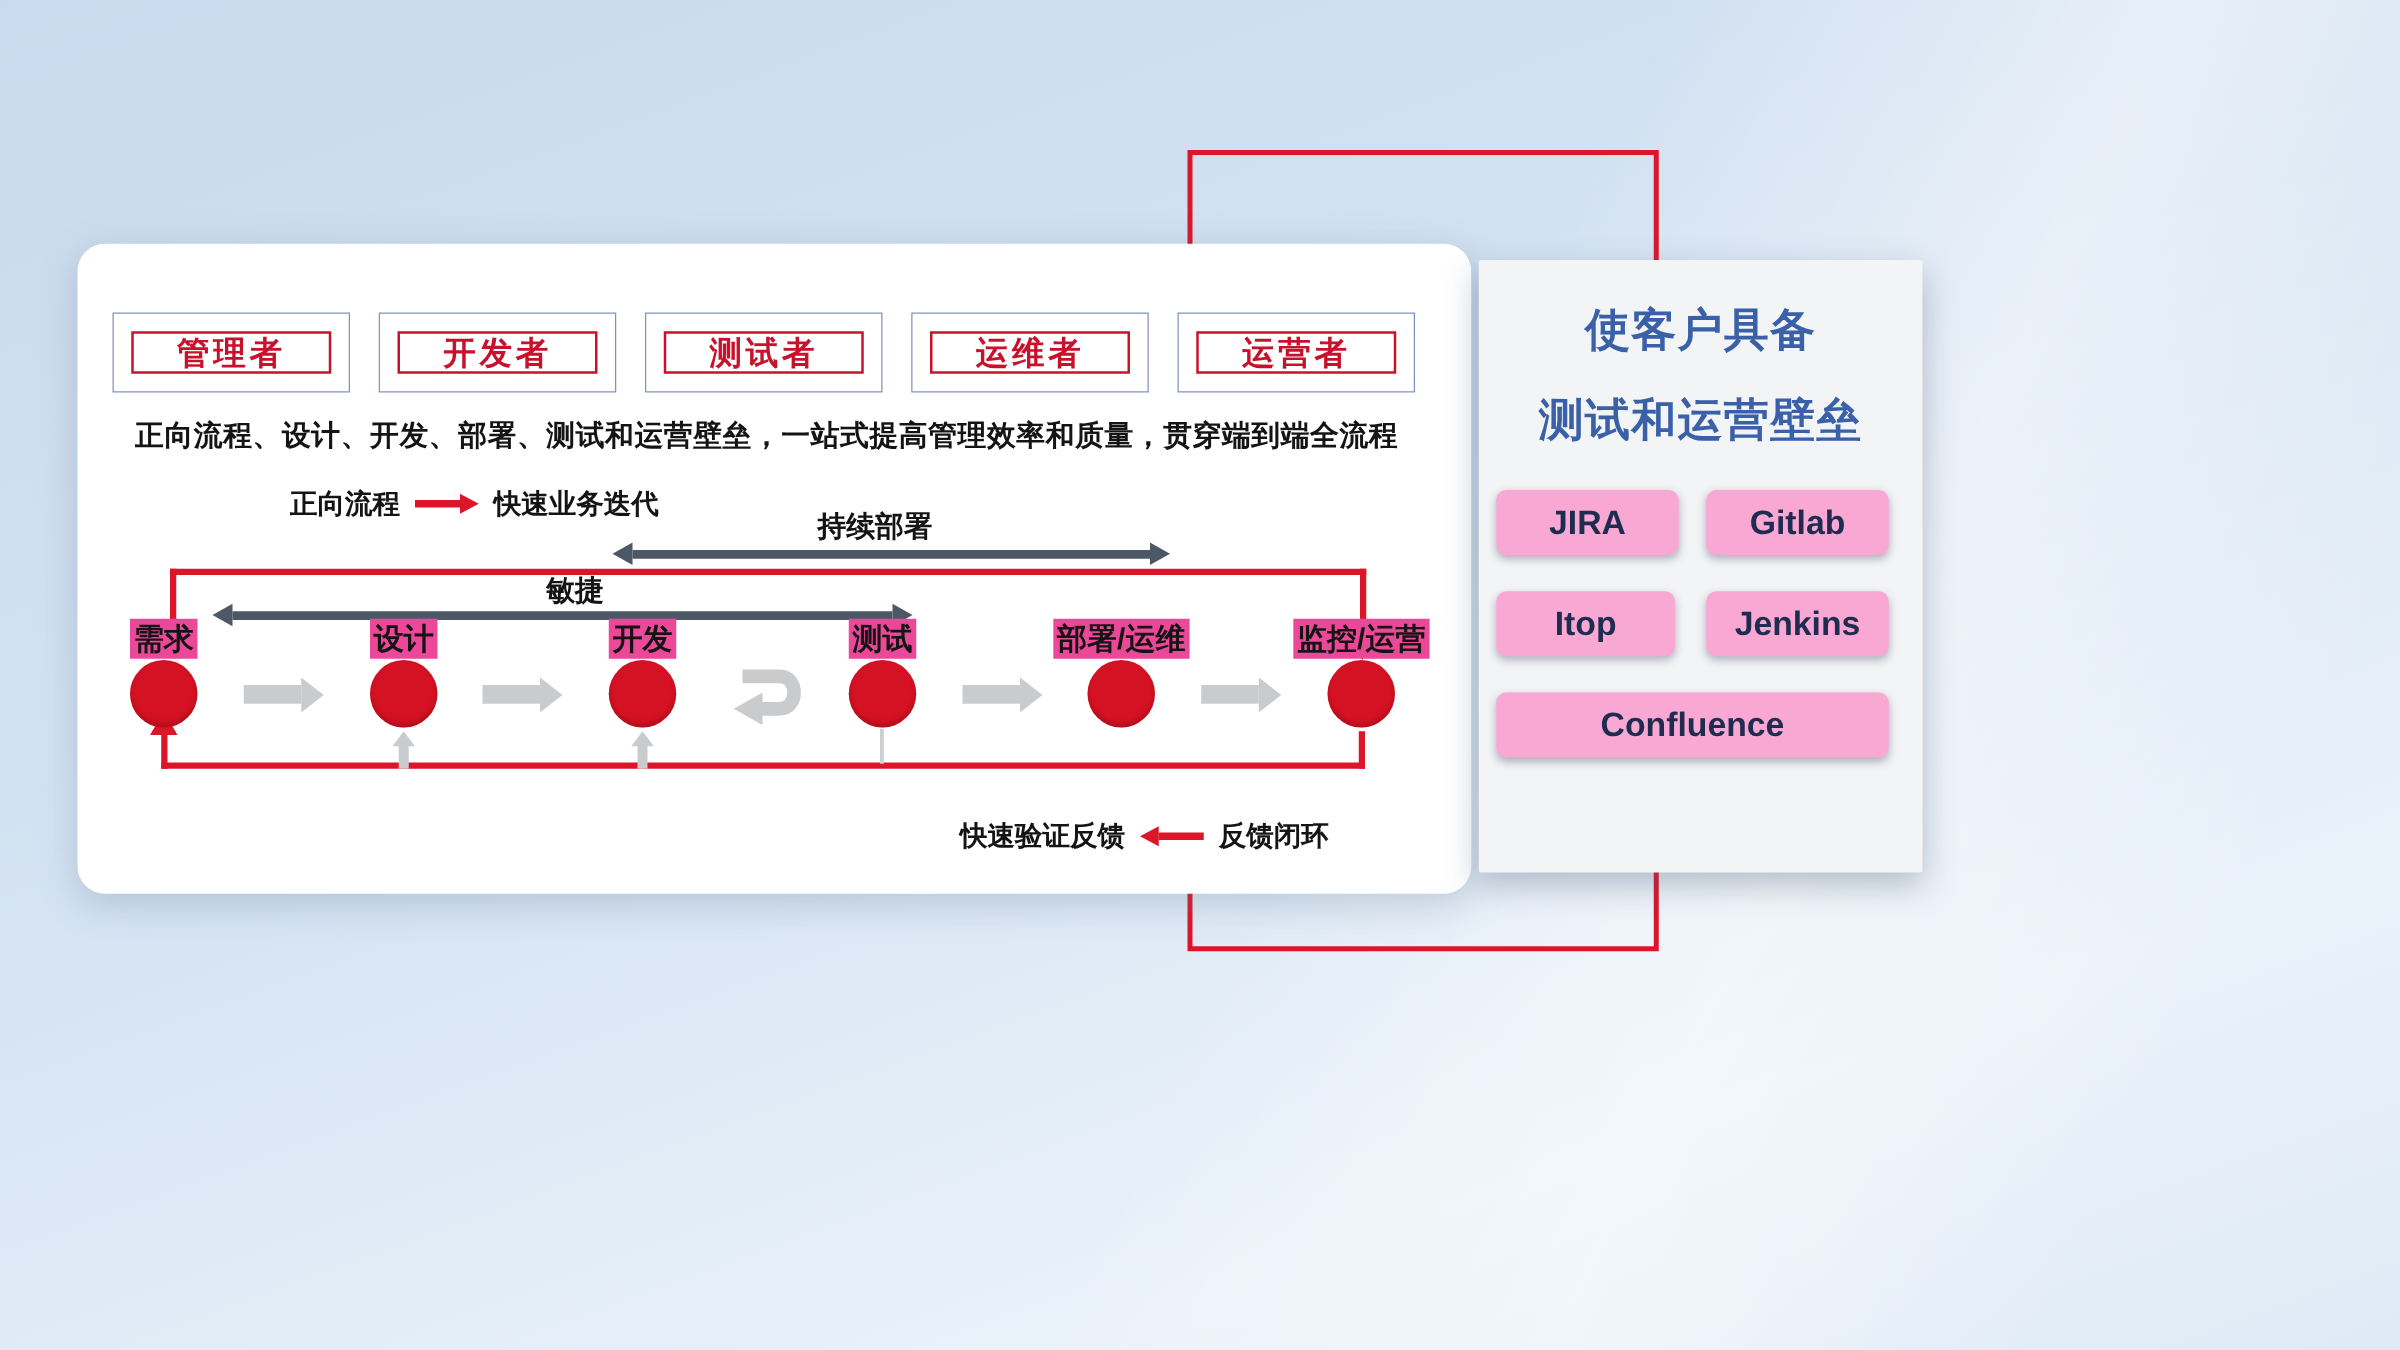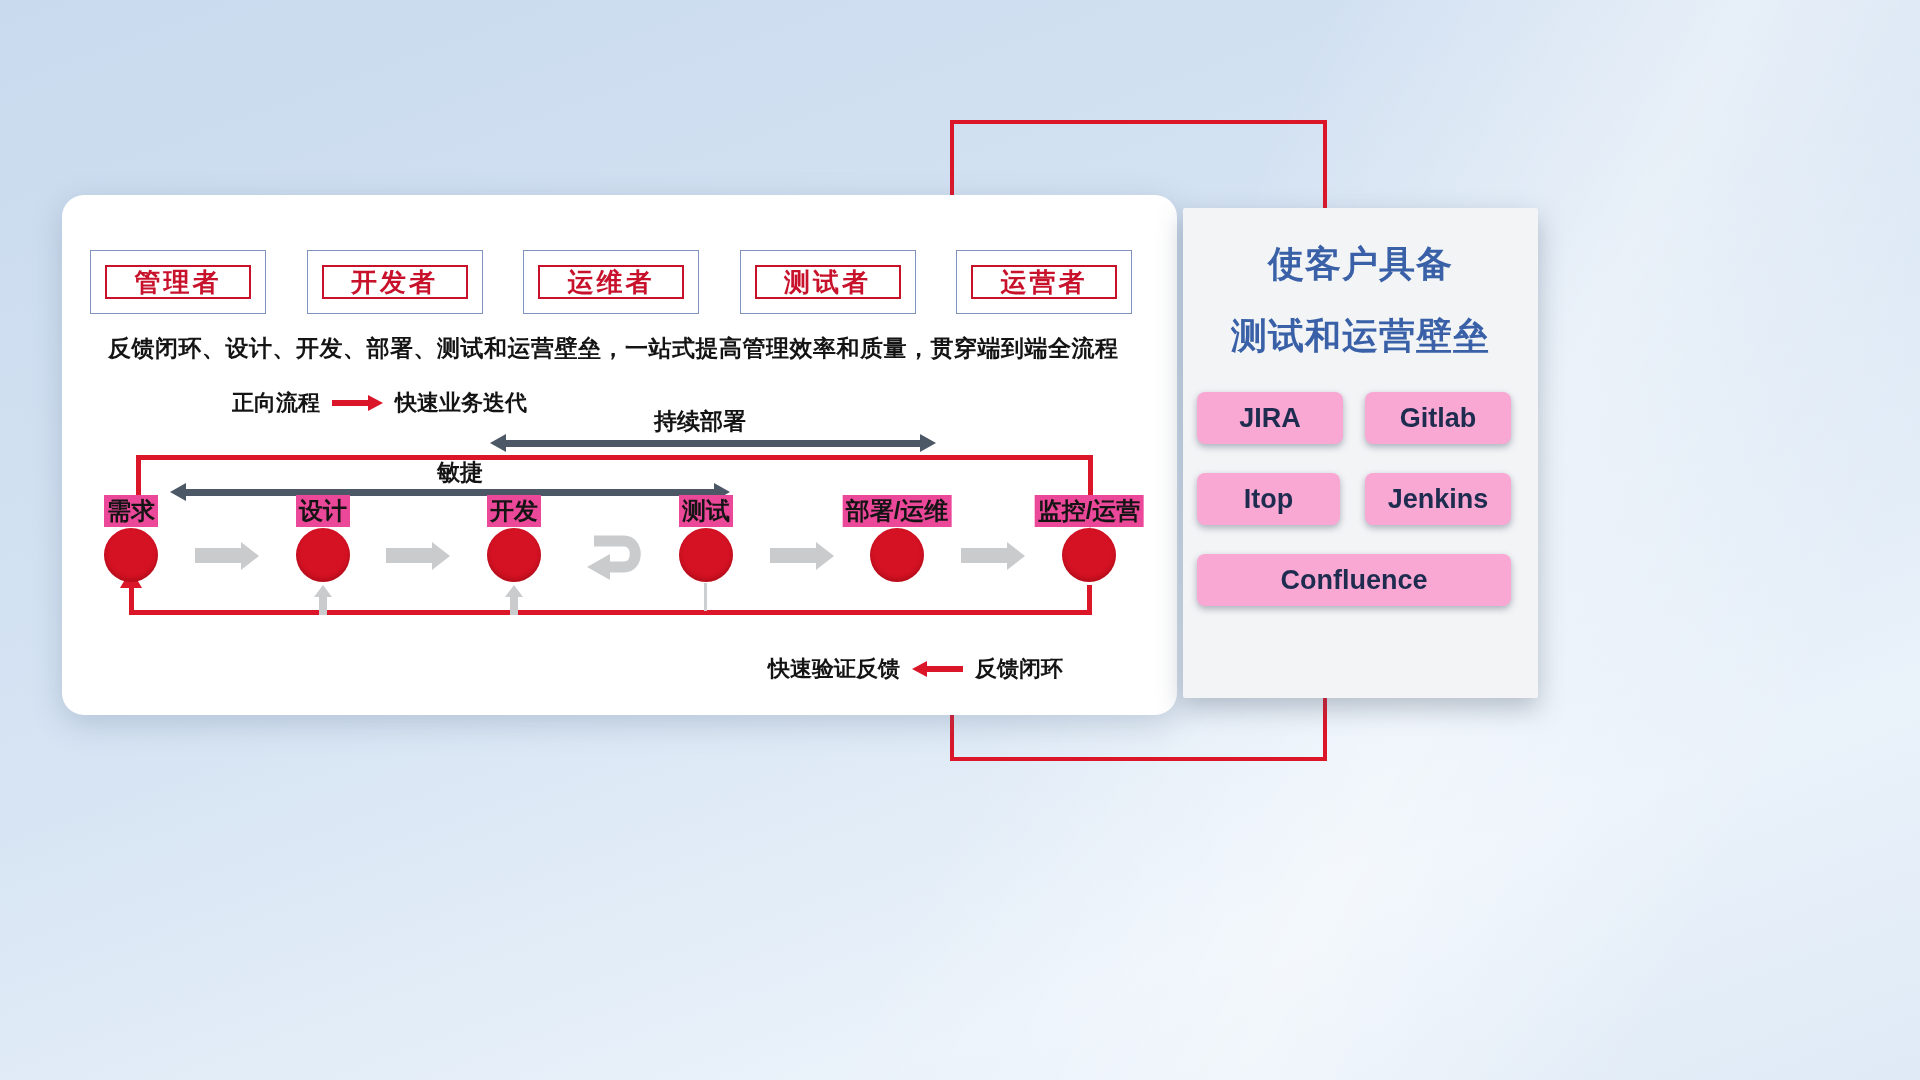--- a/index.html
+++ b/index.html
@@ -15,21 +15,21 @@
   
   .red-frame{position:absolute;left:950px;top:120px;width:377px;height:641px;
     border:4px solid #dc1629;box-sizing:border-box;z-index:1;}
 
   
   .card{position:absolute;left:62px;top:195px;width:1115px;height:520px;background:#ffffff;
     border-radius:22px;box-shadow:0 8px 30px rgba(90,110,140,.28);z-index:2;}
 
   
   .persona-row{position:absolute;left:28px;top:55px;width:1042px;display:flex;justify-content:space-between;}
-  .persona{width:176px;height:64px;border:1px solid #8093bf;background:#fff;padding:14px;box-sizing:border-box;}
+  .persona{width:190px;height:64px;border:1px solid #8093bf;background:#fff;padding:14px;box-sizing:border-box;}
   .persona-inner{height:100%;border:2px solid #c8122c;box-sizing:border-box;display:flex;align-items:center;justify-content:center;
     color:#c8122c;font-weight:bold;font-size:26px;letter-spacing:3px;}
 
   .desc{position:absolute;left:46px;top:138px;font-size:23px;font-weight:bold;color:#141414;letter-spacing:.5px;white-space:nowrap;}
 
   
   .legend{position:absolute;display:flex;align-items:center;gap:12px;font-size:22px;font-weight:bold;color:#141414;}
   .rarrow{display:flex;align-items:center;}
   .rarrow .line{width:36px;height:6px;background:#dc1629;}
   .rarrow .head-r{width:0;height:0;border-top:8px solid transparent;border-bottom:8px solid transparent;border-left:15px solid #dc1629;}
@@ -89,31 +89,31 @@
   <div class="card">
 
     <div class="persona-row">
       <div class="persona">
         <div class="persona-inner">管理者</div>
       </div>
       <div class="persona">
         <div class="persona-inner">开发者</div>
       </div>
       <div class="persona">
-        <div class="persona-inner">运维者</div>
+        <div class="persona-inner">测试者</div>
       </div>
       <div class="persona">
-        <div class="persona-inner">测试者</div>
+        <div class="persona-inner">运维者</div>
       </div>
       <div class="persona">
         <div class="persona-inner">运营者</div>
       </div>
     </div>
 
-    <div class="desc">反馈闭环、设计、开发、部署、测试和运营壁垒，一站式提高管理效率和质量，贯穿端到端全流程</div>
+    <div class="desc">正向流程、设计、开发、部署、测试和运营壁垒，一站式提高管理效率和质量，贯穿端到端全流程</div>
 
     <div class="legend" style="left:170px;top:193px;">
       <span>正向流程</span>
       <span class="rarrow">
           <span class="line"></span>
           <span class="head-r"></span>
         </span>
       <span>快速业务迭代</span>
     </div>
 

